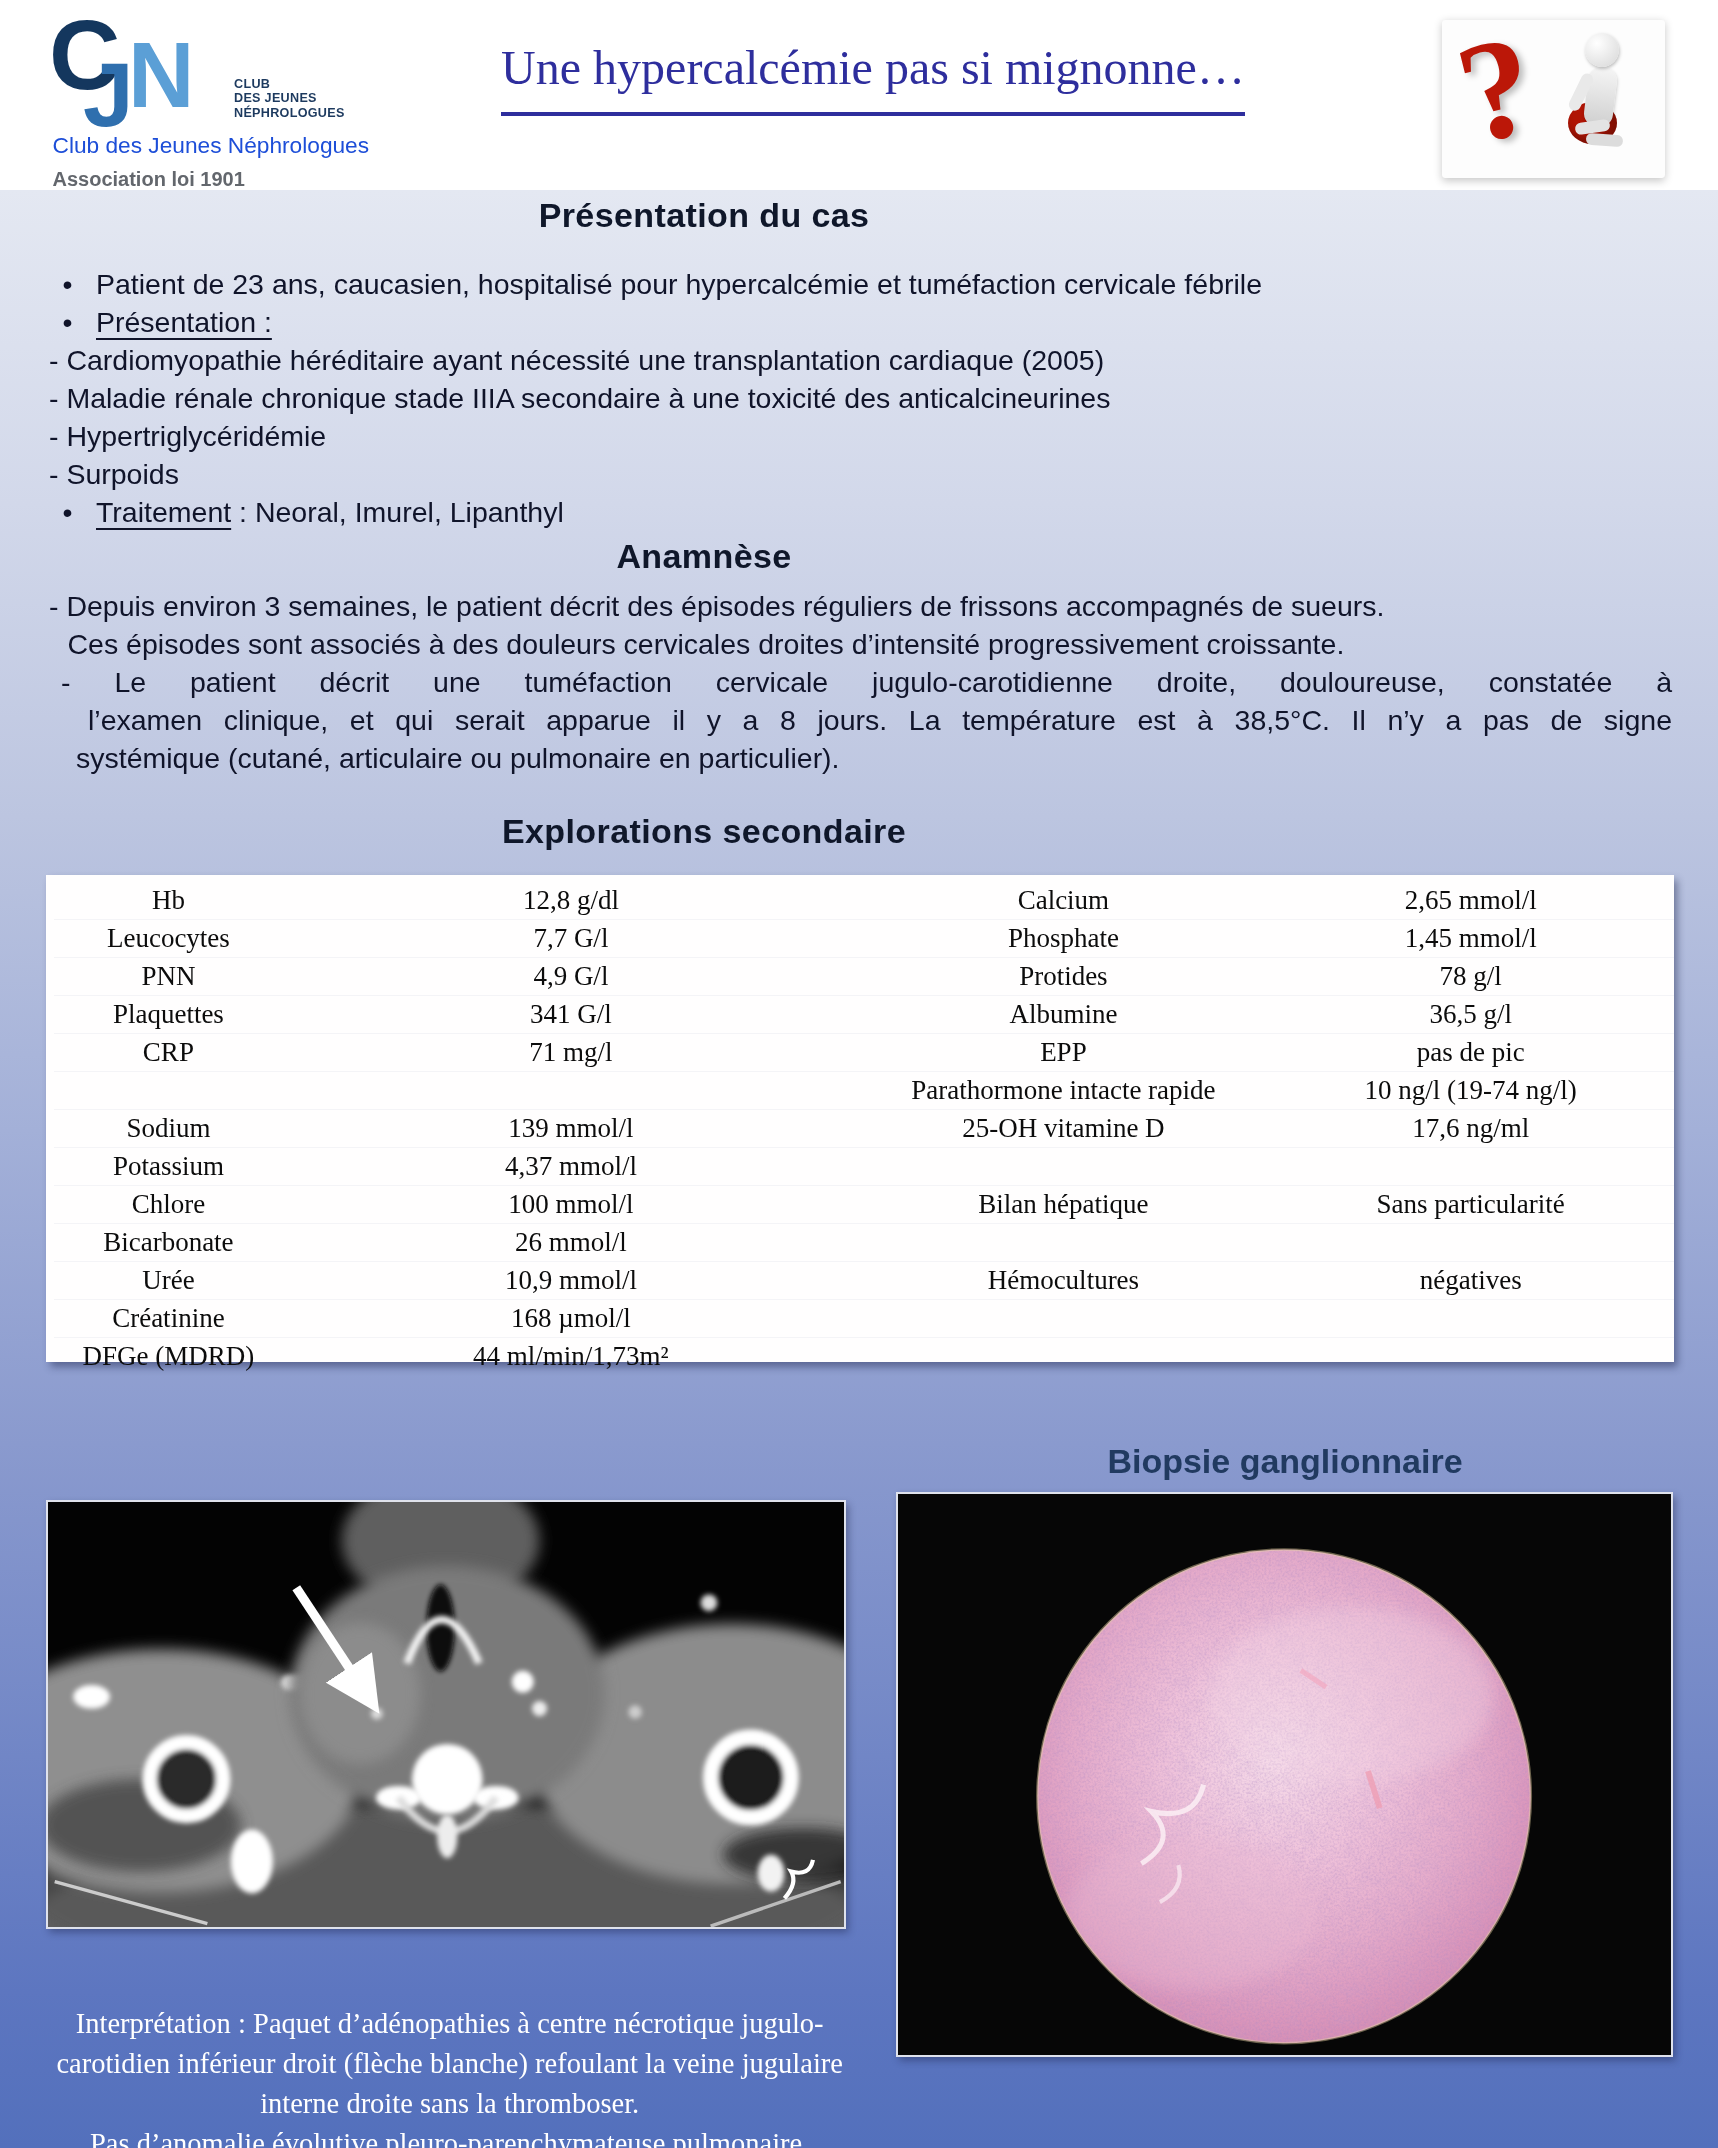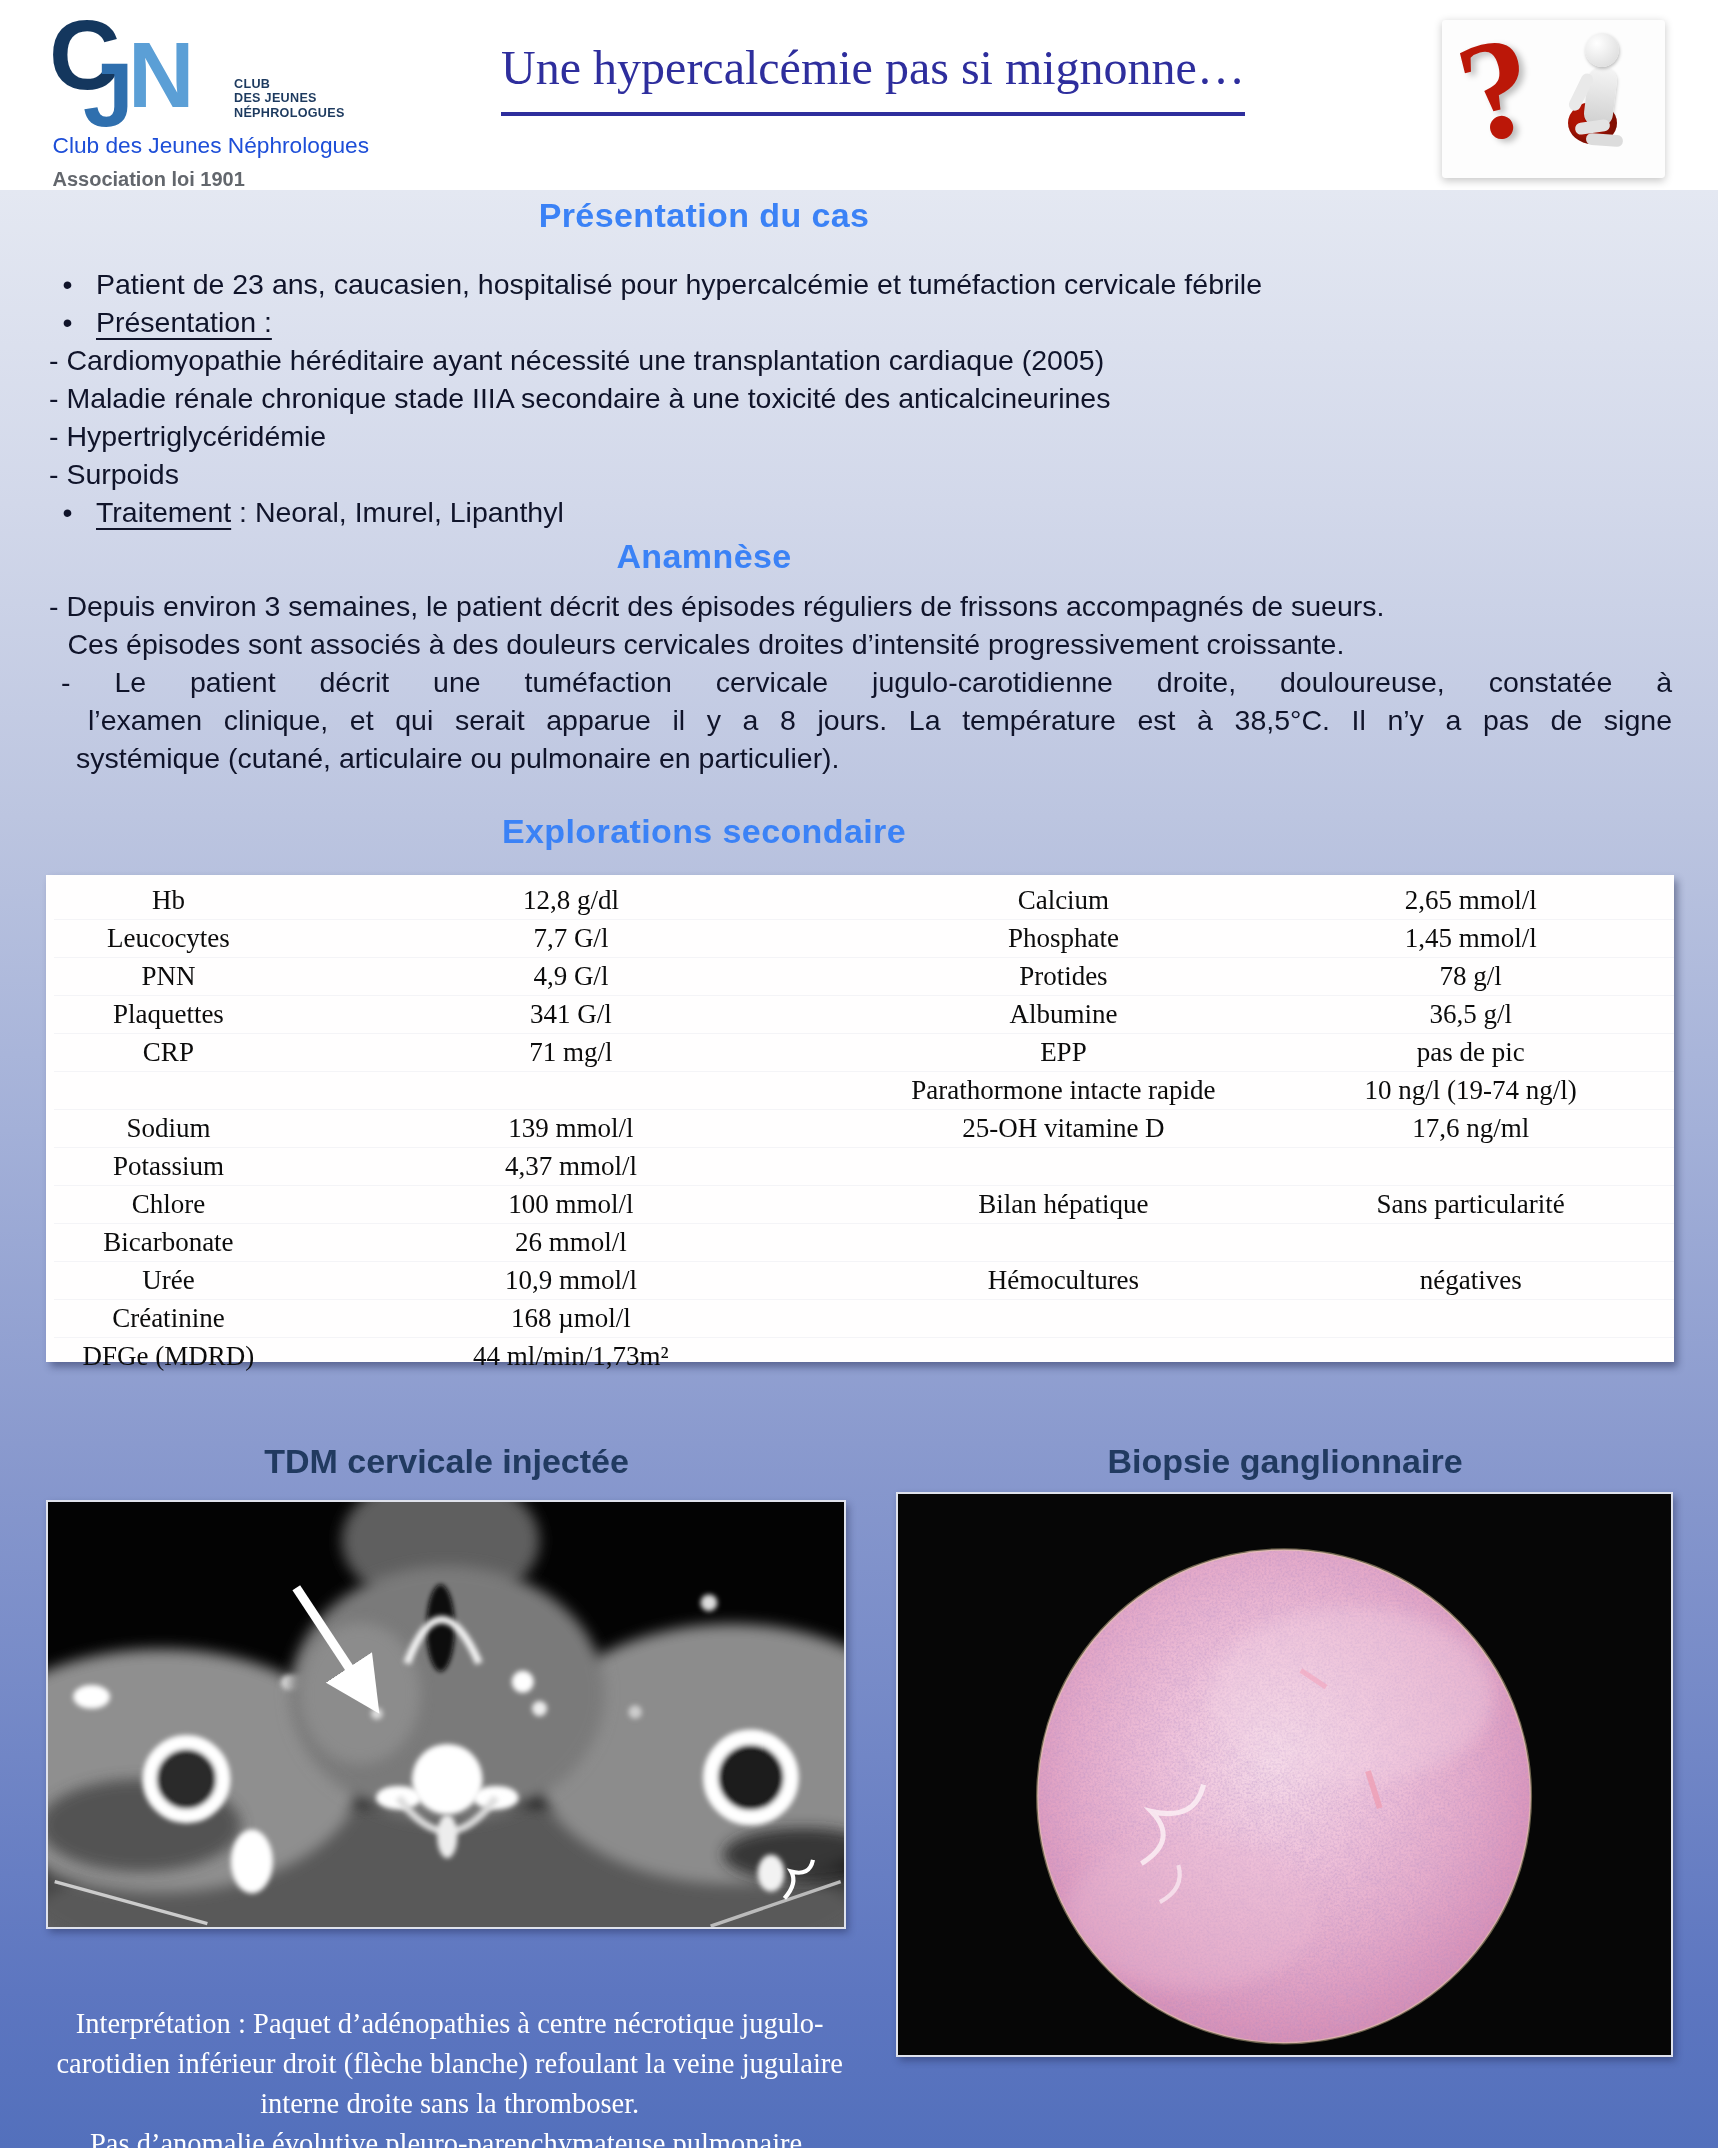--- a/index.html
+++ b/index.html
@@ -42,21 +42,21 @@
   .qm-body{position:absolute;left:144px;top:47px;width:28.5px;height:60px;border-radius:13.4px;
     background:linear-gradient(#f5f5f5,#cfcfcf);transform:rotate(7deg);box-shadow:0.8px 1.7px 3.4px rgba(0,0,0,.2);}
   .qm-arm{position:absolute;left:133px;top:52px;width:11.7px;height:40px;border-radius:6.7px;
     background:#e9e9e9;transform:rotate(26deg);}
   .qm-leg1{position:absolute;left:133px;top:101px;width:35px;height:11.7px;border-radius:6.7px;
     background:#e3e3e3;transform:rotate(-8deg);}
   .qm-leg2{position:absolute;left:144px;top:114px;width:37px;height:11.7px;border-radius:6.7px;
     background:#dcdcdc;transform:rotate(4deg);}
   
   .sec-head{position:absolute;width:1408px;text-align:center;font-weight:700;
-    font-size:34px;color:#3b82f6;letter-spacing:0.4px;}
+    font-size:34px;color:#0f172a;letter-spacing:0.4px;}
   .sec-head-presentation{top:196px;}
   .sec-head-anamnese{top:537px;}
   .sec-head-biology{top:812px;}
   .sub-head{position:absolute;text-align:center;font-weight:700;font-size:34px;color:#213a60;}
   .sub-head-tdm{left:46px;top:1442px;width:801px;}
   .sub-head-biopsie{left:896px;top:1442px;width:778px;}
   
   .textblock{position:absolute;left:49px;width:1623px;font-size:28.5px;color:#10142a;line-height:38px;}
   .tb-presentation{top:265px;}
   .tb-anamnese{top:587px;}
@@ -243,21 +243,20 @@
       </div>
 
       <div class="bio-row">
         <span class="bio-cell">DFGe (MDRD)</span>
         <span class="bio-cell">44 ml/min/1,73m²</span>
         <span class="bio-cell"></span>
         <span class="bio-cell"></span>
       </div>
     </div>
 
-  <div class="sub-head sub-head-tdm">TDM cervicale injectée</div>
   <div class="sub-head sub-head-biopsie">Biopsie ganglionnaire</div>
 
   <div class="img-frame ct-frame">
     <svg viewBox="0 0 949 506" preserveAspectRatio="none">
       <defs>
         <filter id="soft" x="-40%" y="-40%" width="180%" height="180%">
             <feGaussianBlur stdDeviation="8"></feGaussianBlur>
           </filter>
         <filter id="soft2" x="-60%" y="-60%" width="220%" height="220%">
             <feGaussianBlur stdDeviation="3"></feGaussianBlur>

